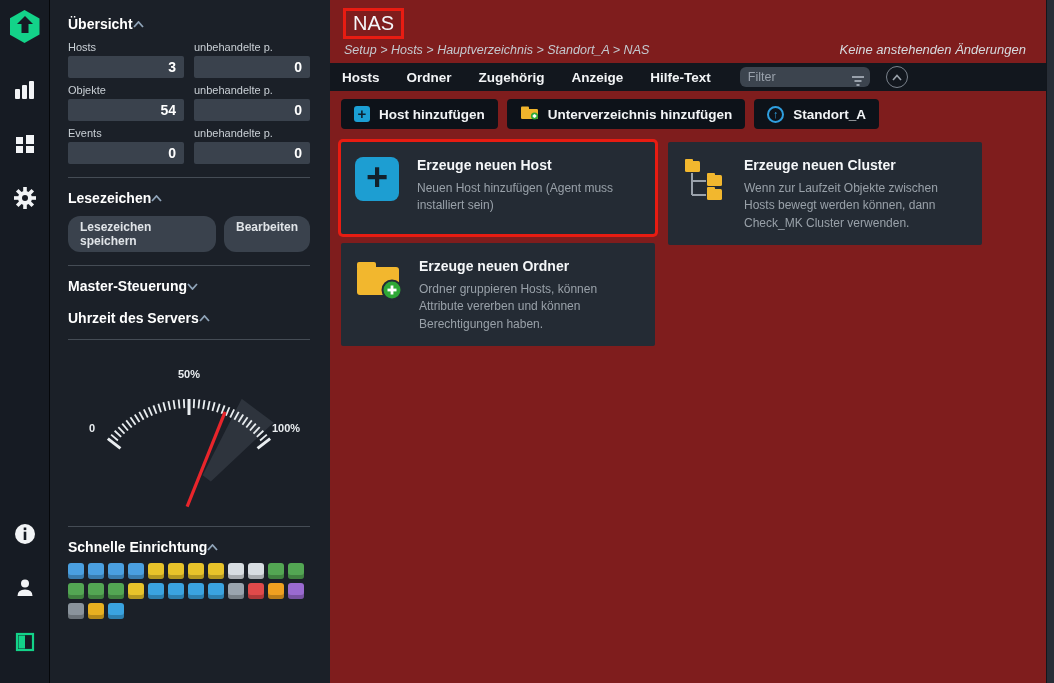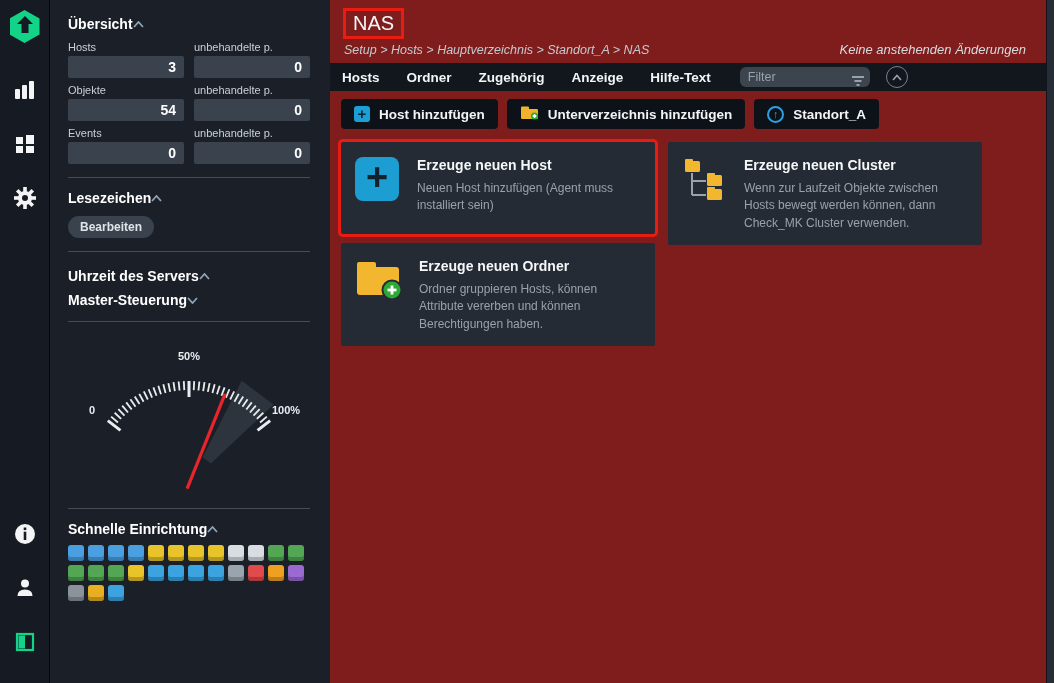--- a/index.html
+++ b/index.html
@@ -209,36 +209,37 @@
 
     <hr class="divider">
 
     <div class="snapin-head">
       <span>Lesezeichen</span>
       <svg class="chev" viewBox="0 0 11 7">
         <polyline points="1,6 5.5,1 10,6" fill="none" stroke="#8fa3b8" stroke-width="1.8"></polyline>
         </svg>
     </div>
     <div class="pill-row">
+      <span class="pill">Lesezeichen speichern</span>
       <span class="pill">Bearbeiten</span>
     </div>
 
     <hr class="divider">
+
+    <div class="snapin-head">
+      <span>Master-Steuerung</span>
+      <svg class="chev" viewBox="0 0 11 7">
+        <polyline points="1,1 5.5,6 10,1" fill="none" stroke="#8fa3b8" stroke-width="1.8"></polyline>
+        </svg>
+    </div>
 
     <div class="snapin-head" style="margin-top:16px">
       <span>Uhrzeit des Servers</span>
       <svg class="chev" viewBox="0 0 11 7">
         <polyline points="1,6 5.5,1 10,6" fill="none" stroke="#8fa3b8" stroke-width="1.8"></polyline>
-        </svg>
-    </div>
-
-    <div class="snapin-head">
-      <span>Master-Steuerung</span>
-      <svg class="chev" viewBox="0 0 11 7">
-        <polyline points="1,1 5.5,6 10,1" fill="none" stroke="#8fa3b8" stroke-width="1.8"></polyline>
         </svg>
     </div>
 
     <hr class="divider">
 
     <div class="gauge-wrap">
       <svg width="242" height="168" viewBox="0 0 242 168">
         <path fill="#3a414b" opacity="0.62" d="M134.63837286863333,123.27931914235481 L173.7350417587155,46.68003401710523 L205.56036078088374,70.59253571227211 L142.86905882264233,129.46358682213935 Z"></path>
         <g>
             <line x1="39.83489237850763" y1="86.5868680414572" x2="52.44306443621518" y2="96.43745164666774" stroke="#e9edf0" stroke-width="3"></line>

